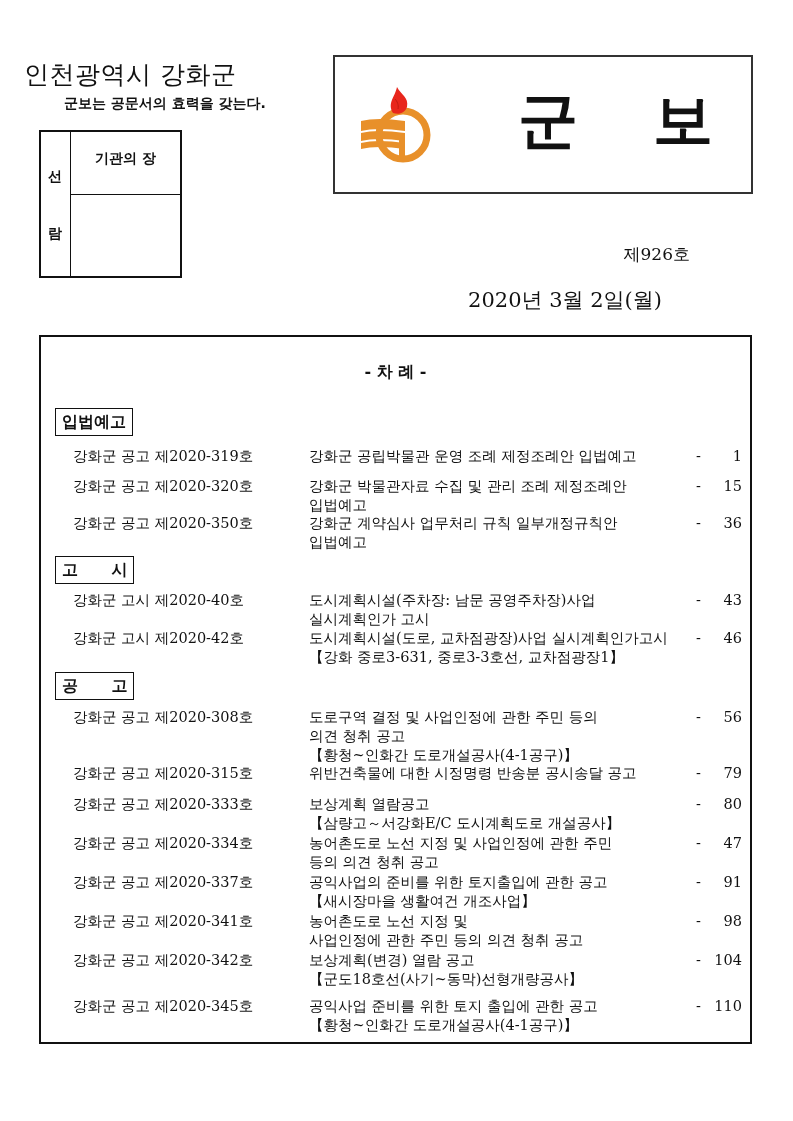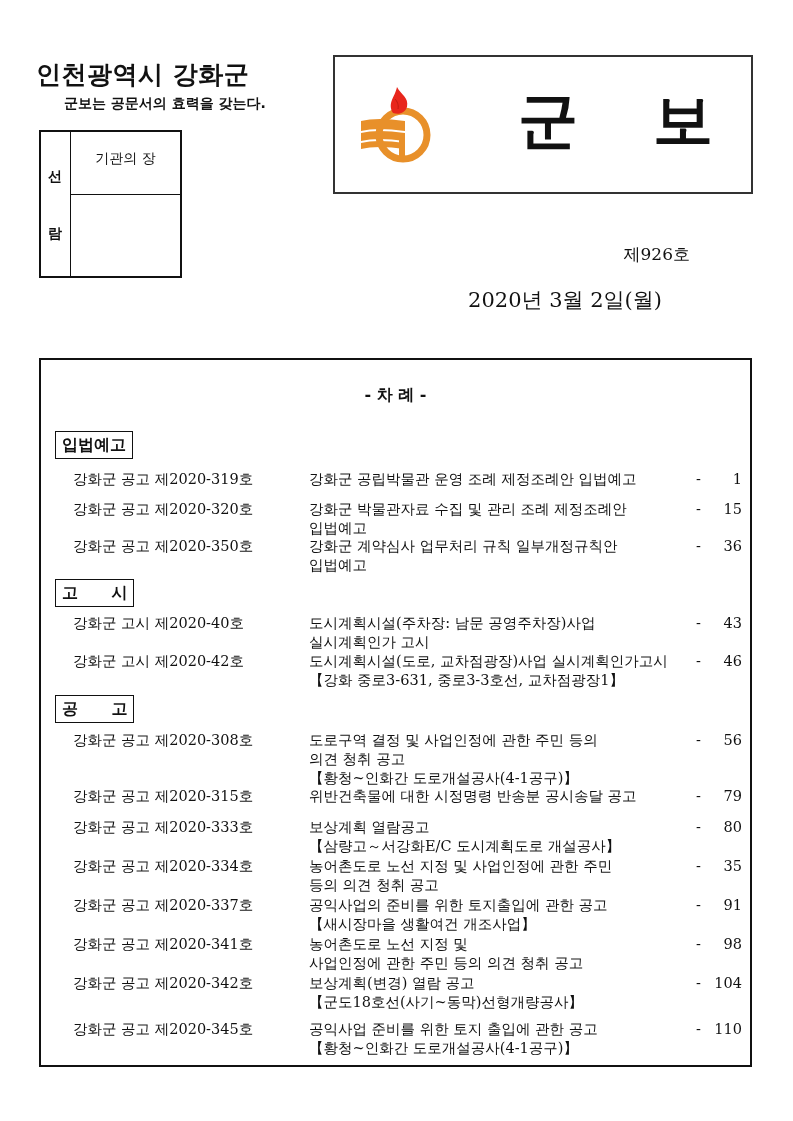--- a/index.html
+++ b/index.html
@@ -1,32 +1,32 @@
 <!DOCTYPE html>
 <html><head>
 <meta charset="utf-8">
 <style>
   html, body { margin:0; padding:0; background:#ffffff; }
   body { width:793px; height:1121px; position:relative; overflow:hidden;
          font-family:"DejaVu Serif", "Liberation Serif", serif; color:#111; }
   .abs { position:absolute; }
-  .org { left:36px; top:58px; font-family:"DejaVu Sans","Liberation Sans",sans-serif; font-weight:bold; font-size:25px; letter-spacing:0.5px;text-align:right; }
+  .org { left:24px; top:58px; font-family:"DejaVu Sans","Liberation Sans",sans-serif; font-weight:normal; font-size:25px; letter-spacing:0.5px;text-align:right; }
   .motto { left:40px; top:95px; font-family:"DejaVu Sans","Liberation Sans",sans-serif; font-weight:bold; font-size:14px;margin-left:24px; }
   .sunram { left:39px; top:130px; width:143px; height:148px; border:2px solid #111; box-sizing:border-box; }
   .sunram .lcol { position:absolute; left:0; top:0; width:30px; height:100%; border-right:1.5px solid #111; box-sizing:border-box; }
   .sunram .lcol span { position:absolute; left:0; width:28px; text-align:center; font-family:"DejaVu Sans",sans-serif; font-weight:bold; font-size:14px; }
   .sunram .rtop { position:absolute; left:30px; top:0; right:0; height:63px; border-bottom:1.5px solid #111; box-sizing:border-box; }
-  .sunram .rtop span { position:absolute; left:0; right:0; top:18px; text-align:center; font-family:"DejaVu Sans",sans-serif; font-weight:normal; font-size:14px; }
+  .sunram .rtop span { position:absolute; left:0; right:0; top:18px; text-align:center; font-family:"DejaVu Sans",sans-serif; font-weight:bold; font-size:14px; }
   .masthead { left:333px; top:55px; width:420px; height:139px; border:2px solid #333; box-sizing:border-box; }
   .masthead .logo { position:absolute; left:22px; top:26px; width:82px; height:82px; }
   .masthead .t1 { position:absolute; left:183px; top:28px; font-family:"DejaVu Sans",sans-serif; font-weight:bold; font-size:60px; line-height:70px; }
   .masthead .t2 { position:absolute; left:318px; top:28px; font-family:"DejaVu Sans",sans-serif; font-weight:bold; font-size:60px; line-height:70px; }
   .issue { left:440px; top:243px; width:250px; text-align:right; font-size:17px; }
   .date { left:440px; top:286px; width:250px; text-align:center; font-size:21px; }
-  .toc { left:39px; top:358px; width:713px; height:709px; border:2px solid #111; box-sizing:border-box; }
+  .toc { left:39px; top:335px; width:713px; height:709px; border:2px solid #111; box-sizing:border-box; }
   .toc-title { position:absolute; left:0; right:0; top:25px; text-align:center; font-family:"DejaVu Sans",sans-serif; font-weight:bold; font-size:16px; }
   .sec { position:absolute; left:14px; height:28px; border:1.5px solid #111; box-sizing:border-box; background:#fff;
          font-family:"DejaVu Sans",sans-serif; font-weight:bold; font-size:16px; line-height:25px; padding:0 6px; }
   .row { position:absolute; left:0; right:0; font-size:14.5px; line-height:19px; }
   .row .no { position:absolute; left:32px; white-space:nowrap; }
   .row .ttl { position:absolute; left:268px; width:385px; }
   .row .ttl div { white-space:nowrap; }
   .row .dash { position:absolute; left:655px; }
   .row .pg { position:absolute; right:8px; text-align:right; }
 </style>
@@ -144,21 +144,21 @@
     <span class="dash">-</span>
     <span class="pg">80</span>
   </div>
   <div class="row" style="top:497px;">
     <span class="no">강화군 공고 제2020-334호</span>
     <span class="ttl">
         <div>농어촌도로 노선 지정 및 사업인정에 관한 주민</div>
         <div>등의 의견 청취 공고</div>
       </span>
     <span class="dash">-</span>
-    <span class="pg">35</span>
+    <span class="pg">47</span>
   </div>
   <div class="row" style="top:536px;">
     <span class="no">강화군 공고 제2020-337호</span>
     <span class="ttl">
         <div>공익사업의 준비를 위한 토지출입에 관한 공고</div>
         <div>【새시장마을 생활여건 개조사업】</div>
       </span>
     <span class="dash">-</span>
     <span class="pg">91</span>
   </div>

